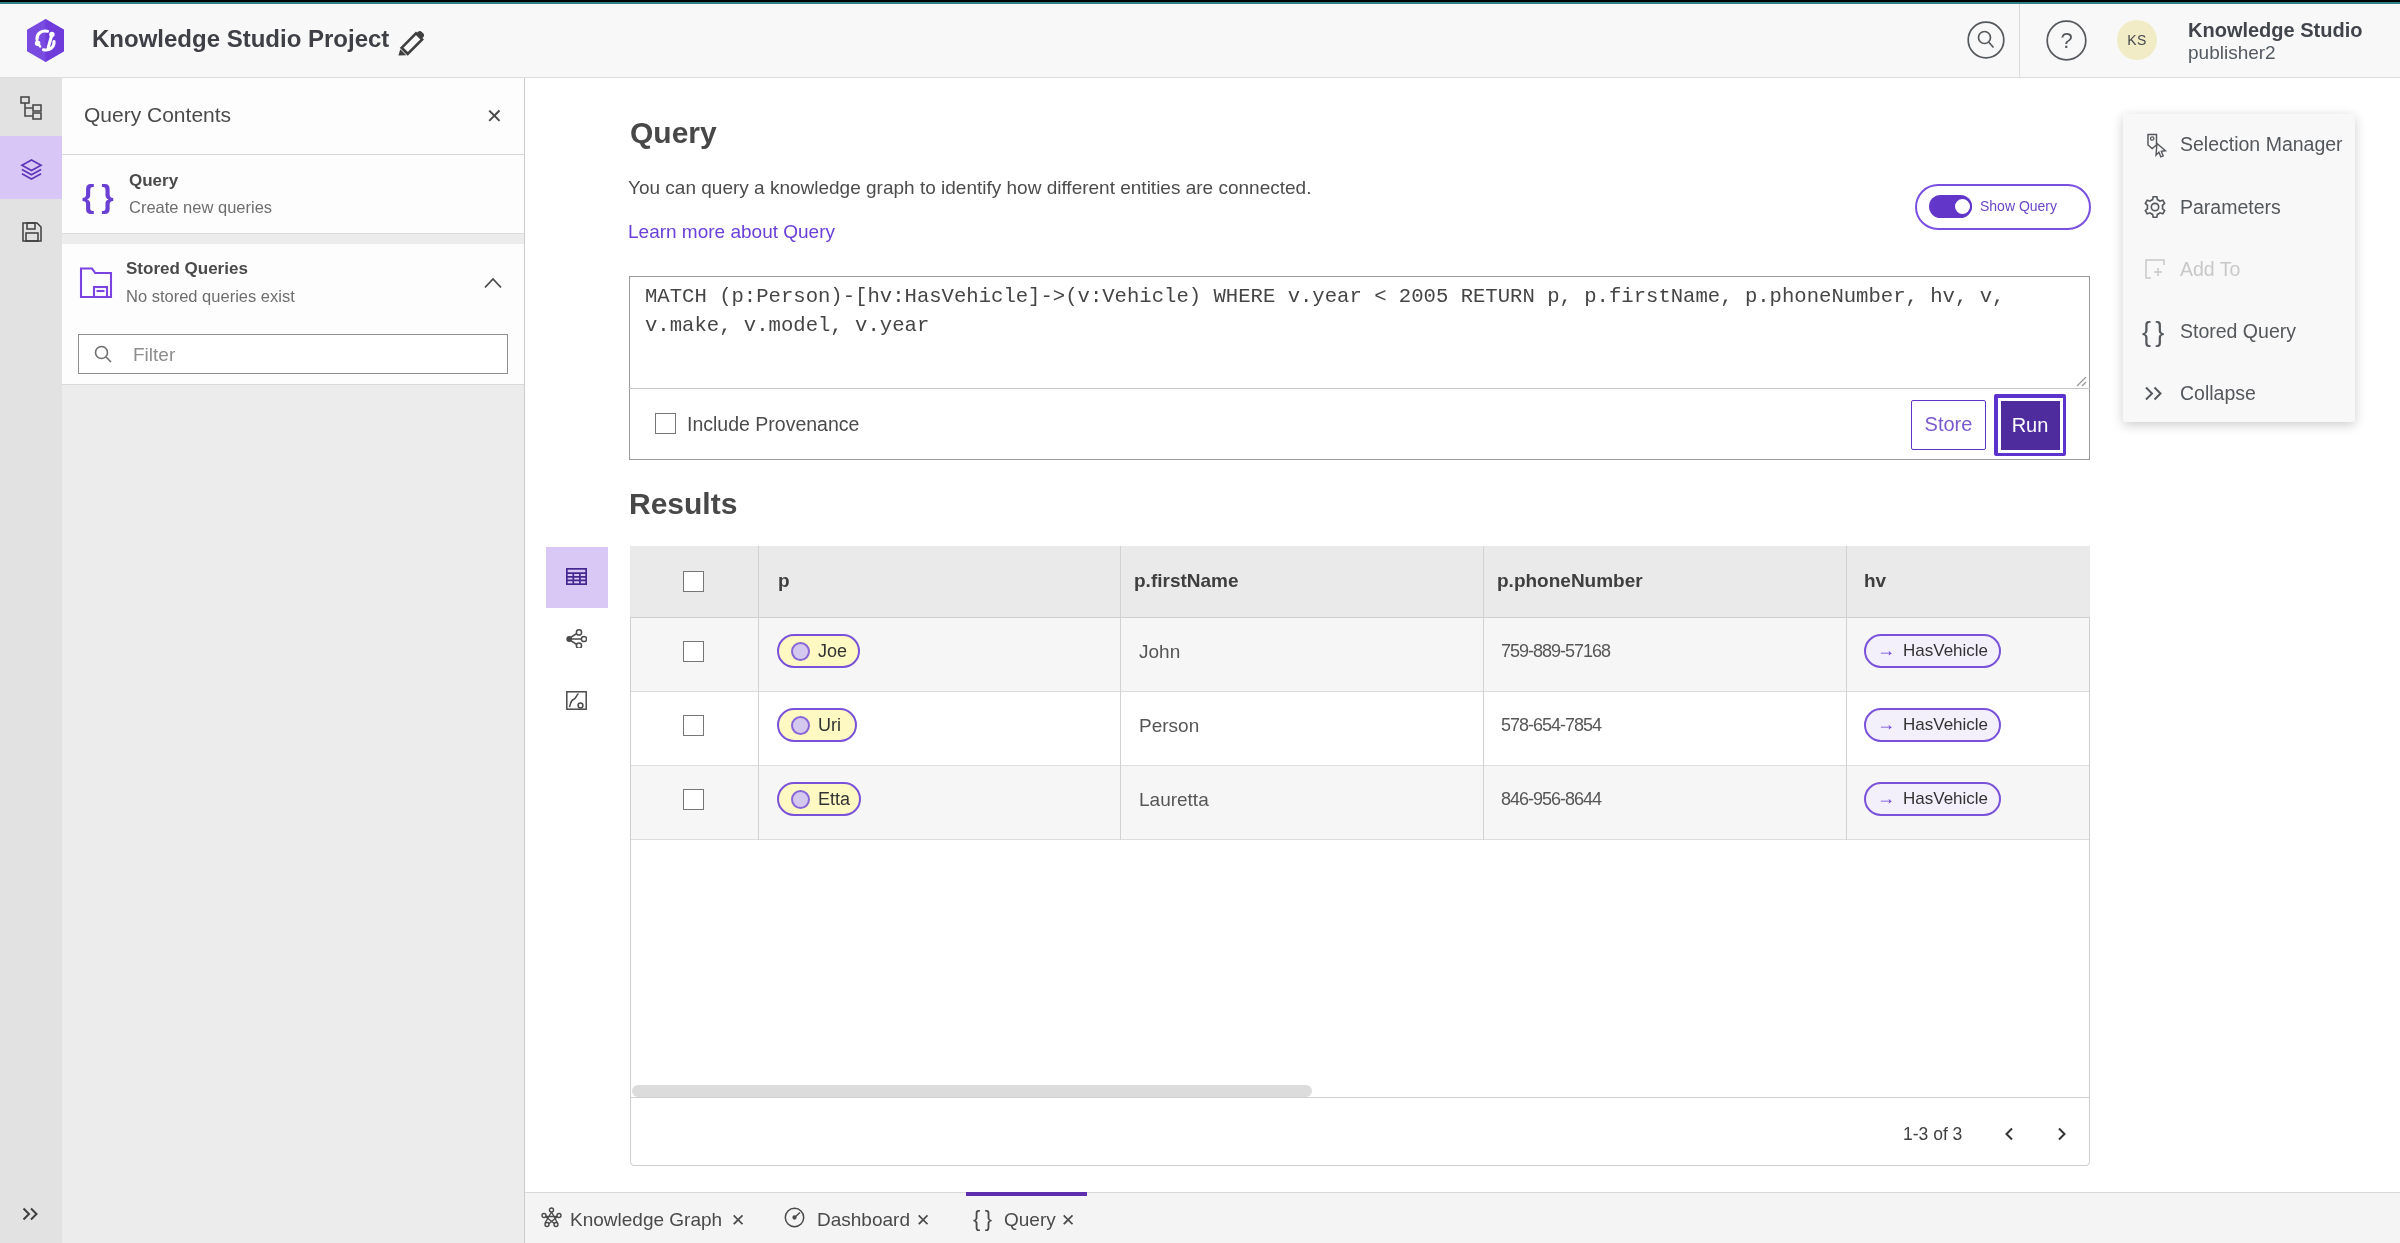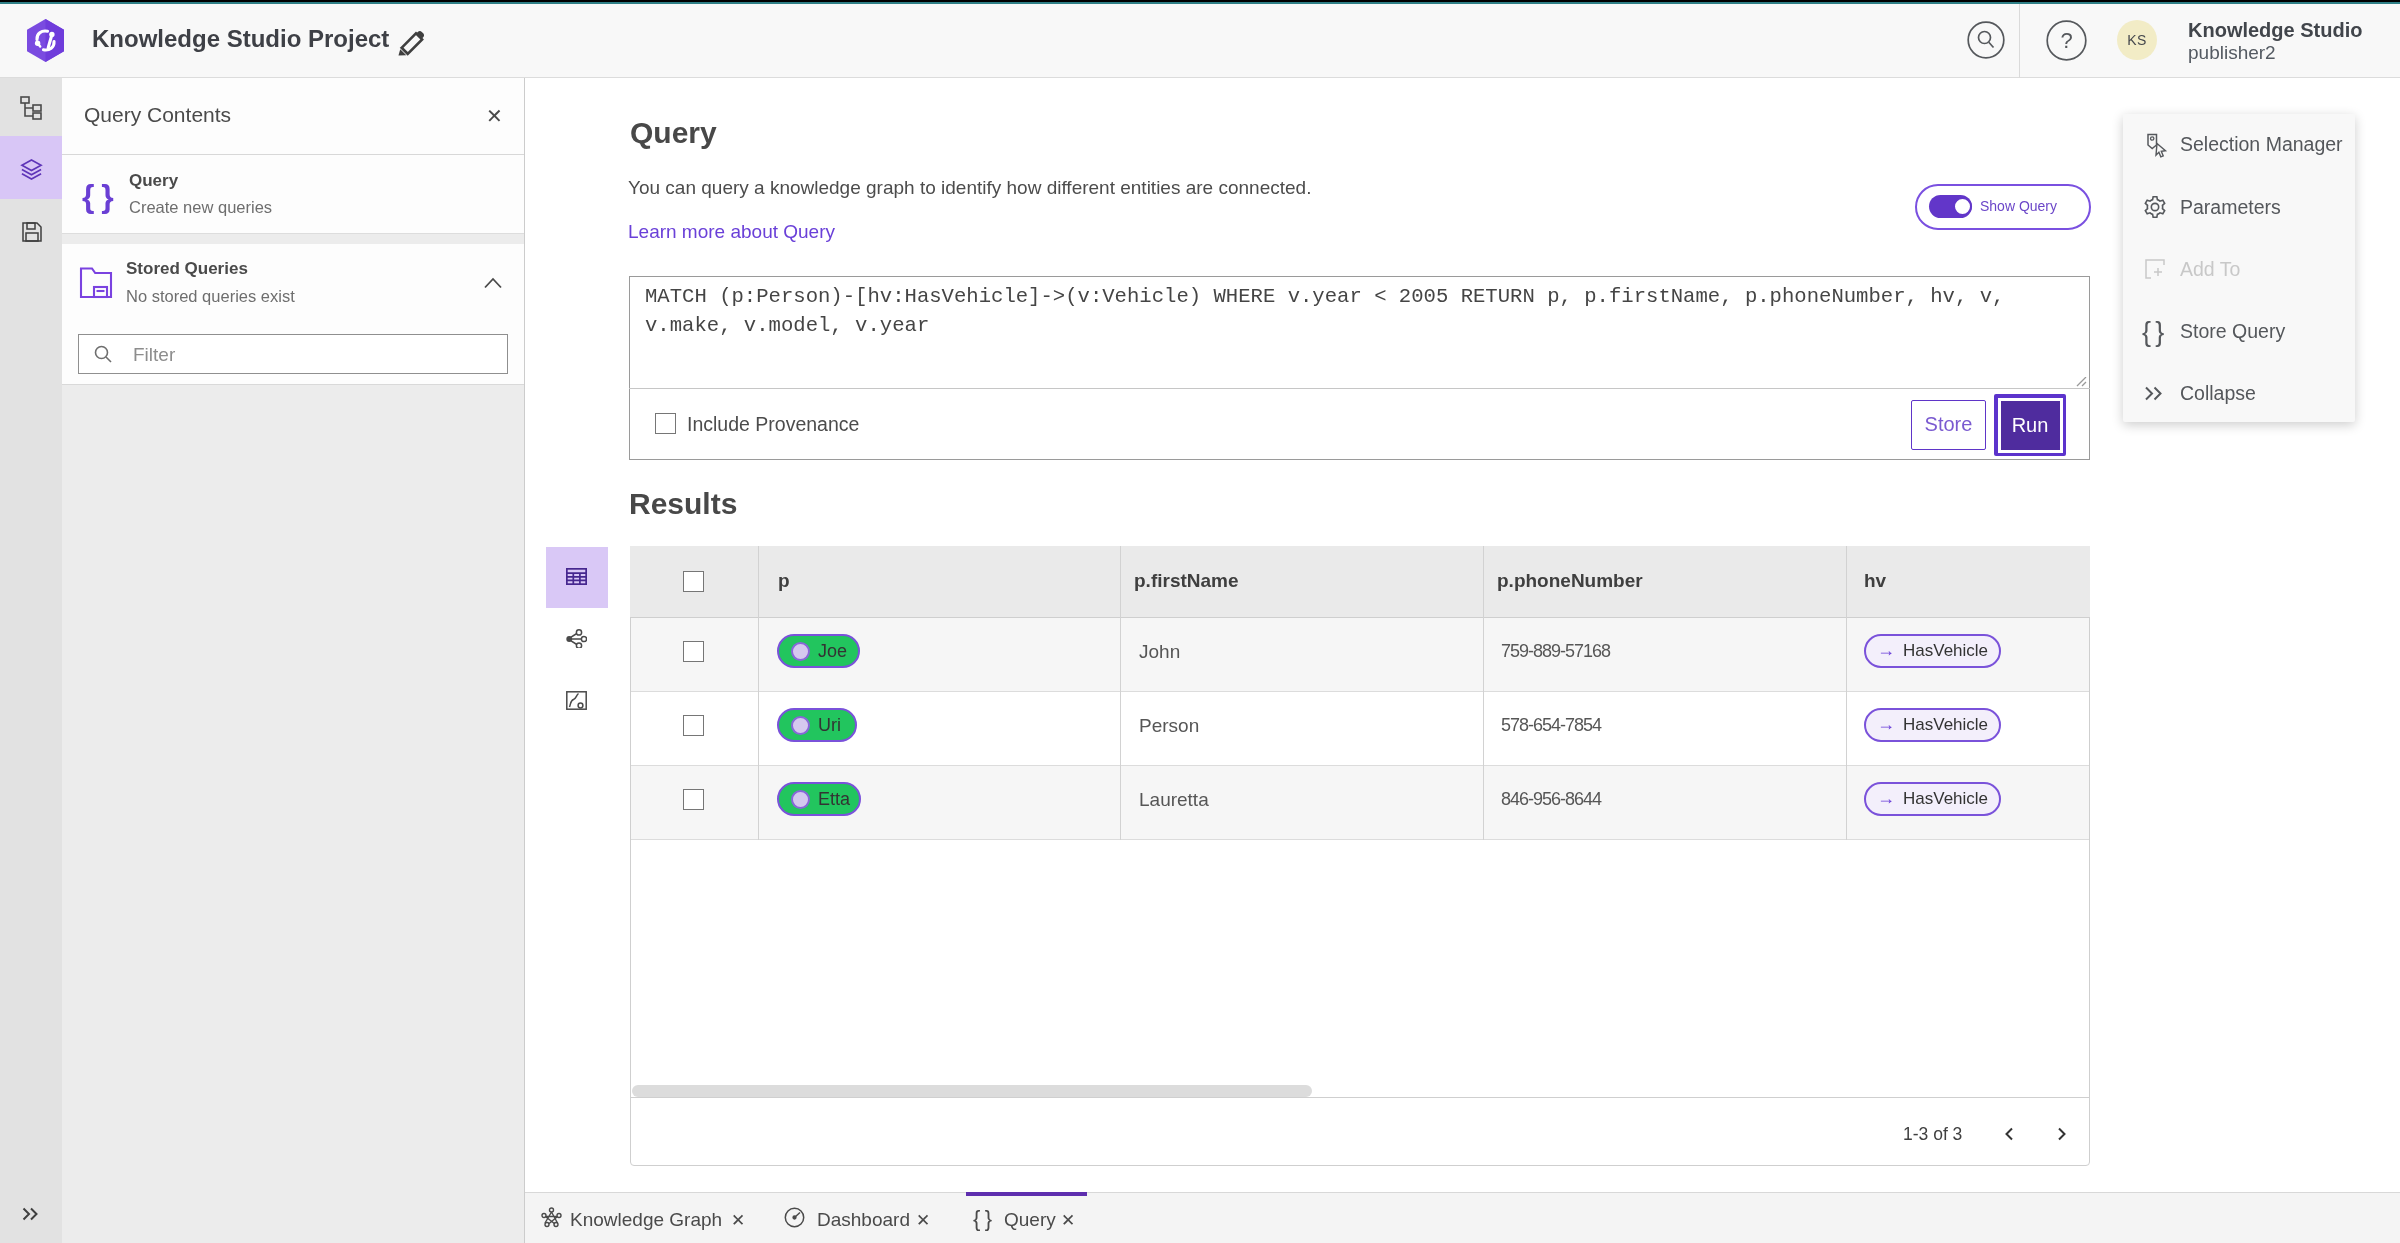--- a/index.html
+++ b/index.html
@@ -55,21 +55,21 @@
 
 #tbl{left:630px;top:546px;width:1460px;height:620px;border:1px solid #cfcfcf;border-radius:0 0 4px 4px}
 #thead{left:630px;top:546px;width:1460px;height:72px;background:#eaeaea;border-bottom:1px solid #cfcfcf}
 .col-div{top:546px;width:1px;height:294px;background:#d2d2d2}
 .hline{left:631px;width:1458px;height:1px;background:#dcdcdc}
 .th{top:570px;font-size:19px;font-weight:bold;color:#3f3f3f}
 .row{left:631px;width:1458px;height:74px}
 .cbx{width:21px;height:21px;border:1.5px solid #767676;background:#fff}
 .cell-txt{font-size:19px;color:#565656}
 .cell-num{font-size:18px;letter-spacing:-1px;color:#565656}
-.pill{height:34px;border:2px solid #7a52da;border-radius:17px;background:#22c55e;display:flex;align-items:center;font-size:18px;color:#333}
+.pill{height:34px;border:2px solid #7a52da;border-radius:17px;background:#fef9c3;display:flex;align-items:center;font-size:18px;color:#333}
 .pill .dot{width:19px;height:19px;border-radius:50%;background:#d5c8ef;border:2px solid #8866d8;margin-left:12px;margin-right:8px}
 .hv-pill{width:137px;height:34px;border:2px solid #7a52da;border-radius:17px;background:#f3effb;font-size:17px;color:#333;display:flex;align-items:center;padding-left:11px}
 .hv-pill .arr{color:#6a3fd8;font-size:18px;margin-right:8px;margin-top:-2px}
 #thumb{left:632px;top:1085px;width:680px;height:12px;border-radius:6px;background:#dcdcdc}
 #pag-div{left:630px;top:1097px;width:1460px;height:1px;background:#cfcfcf}
 #pag-txt{left:1903px;top:1124px;font-size:17.5px;color:#404040}
 
 #rmenu{left:2123px;top:114px;width:232px;height:308px;background:#f8f8f8;border-radius:2px;box-shadow:0 3px 12px rgba(0,0,0,.2)}
 .mi-label{left:2180px;font-size:19.5px;color:#54575b}
 .mi-label.dis{color:#c8c8c8}
@@ -267,21 +267,21 @@
   <circle cx="12" cy="12" r="3.4"></circle>
   <path d="M 10.3 2.5 L 13.7 2.5 L 14.2 5.2 A 7.2 7.2 0 0 1 16.6 6.6 L 19.2 5.7 L 20.9 8.6 L 18.9 10.5 A 7.2 7.2 0 0 1 18.9 13.5 L 20.9 15.4 L 19.2 18.3 L 16.6 17.4 A 7.2 7.2 0 0 1 14.2 18.8 L 13.7 21.5 L 10.3 21.5 L 9.8 18.8 A 7.2 7.2 0 0 1 7.4 17.4 L 4.8 18.3 L 3.1 15.4 L 5.1 13.5 A 7.2 7.2 0 0 1 5.1 10.5 L 3.1 8.6 L 4.8 5.7 L 7.4 6.6 A 7.2 7.2 0 0 1 9.8 5.2 Z"></path>
 </svg>
 <div class="abs mi-label" style="top:196px">Parameters</div>
 <svg class="abs" style="left:2143px;top:257px" width="24" height="24" viewBox="0 0 24 24" stroke="#c8c8c8" fill="none" stroke-width="1.5">
   <path d="M 21 8 L 21 3 L 3 3 L 3 21 L 8 21"></path>
   <path d="M 15 11 L 15 19 M 11 15 L 19 15"></path>
 </svg>
 <div class="abs mi-label dis" style="top:258px">Add To</div>
 <div class="abs" style="left:2142px;top:317px;font-size:27px;color:#55585c;letter-spacing:1px">{ }</div>
-<div class="abs mi-label" style="top:320px">Store Query</div>
+<div class="abs mi-label" style="top:320px">Stored Query</div>
 <svg class="abs" style="left:2144px;top:386px" width="20" height="15" viewBox="0 0 20 15" stroke="#55585c" fill="none" stroke-width="2">
   <path d="M 2 1.5 L 8 7.5 L 2 13.5 M 10.5 1.5 L 16.5 7.5 L 10.5 13.5"></path>
 </svg>
 <div class="abs mi-label" style="top:382px">Collapse</div>
 
 <div class="abs" id="tabbar"></div>
 <div class="abs" id="tab-underline"></div>
 <svg class="abs" style="left:541px;top:1207px" width="21" height="21" viewBox="0 0 21 21" stroke="#4a4a4a" fill="none" stroke-width="1.4">
   <circle cx="10.5" cy="3" r="2"></circle>
     <circle cx="18" cy="8.5" r="2"></circle>

